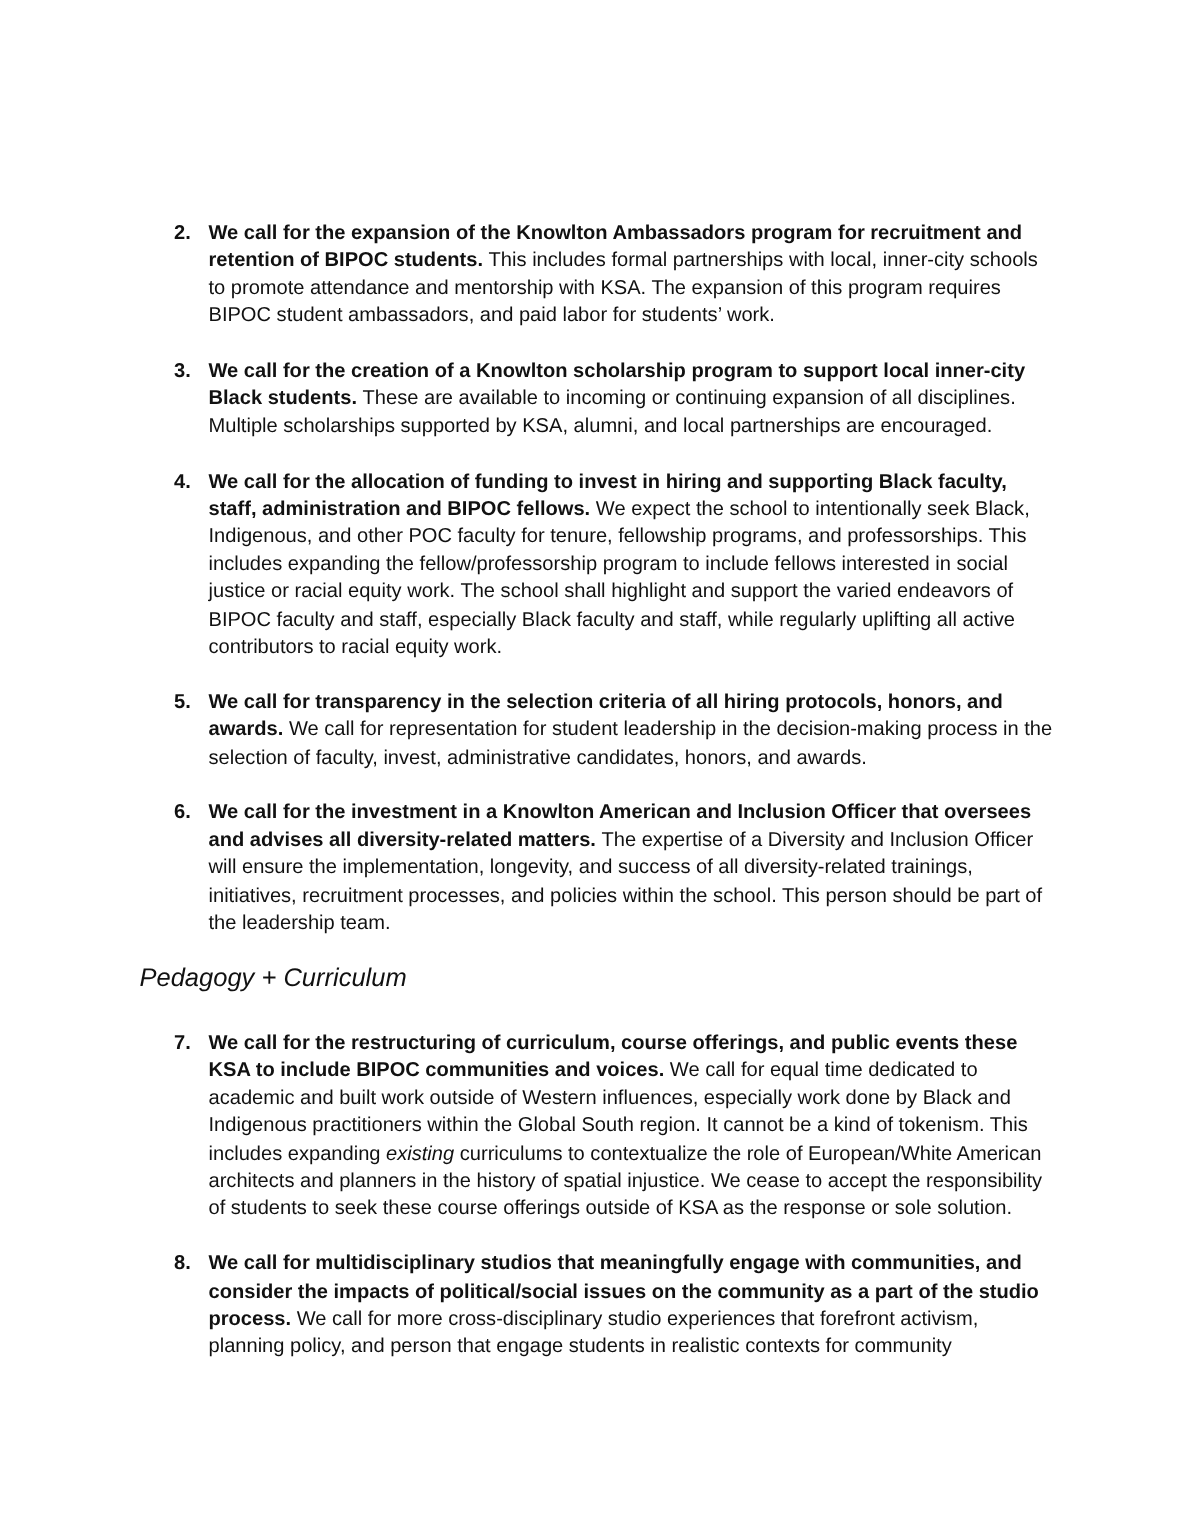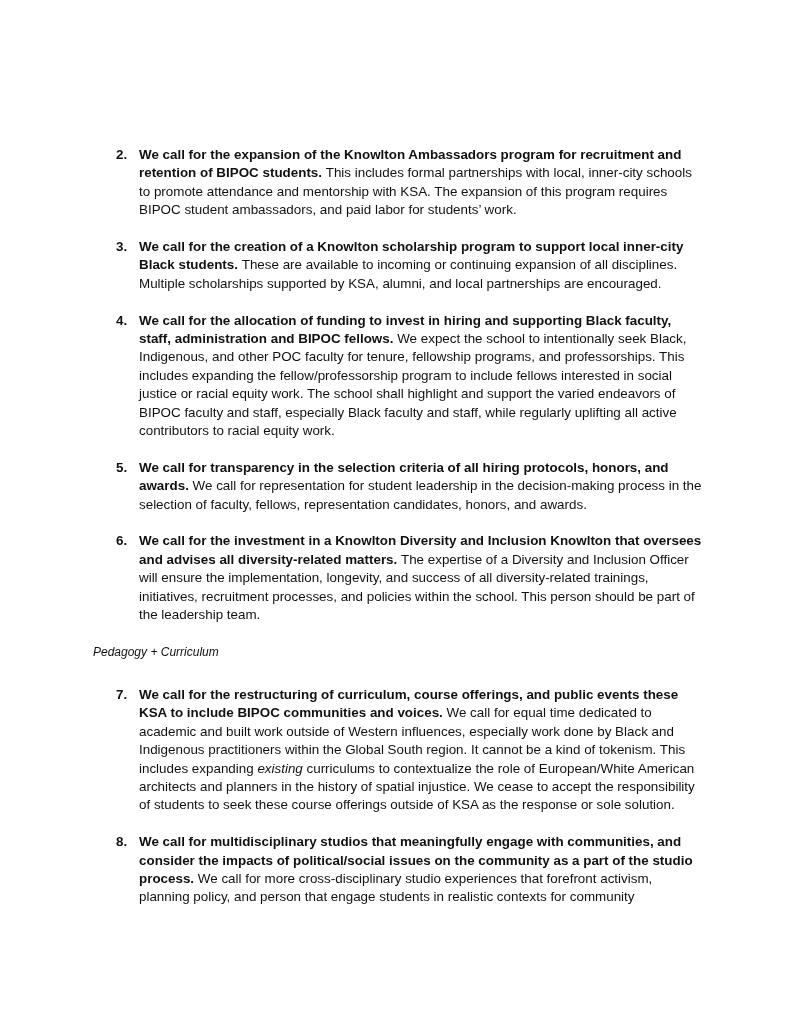--- a/index.html
+++ b/index.html
@@ -53,21 +53,21 @@
     .body-text {
       font-weight: normal;
     }
     .section-heading {
       position: absolute;
       left: 93px;
       top: 643px;
       font-style: italic;
       margin: 0;
       font-weight: normal;
-      font-size: 12px;
+      font-size: 17px;
       line-height: 18.4px;
     }
     .list-a { top: 146px; }
     .list-b { top: 686px; }
     em { font-style: italic; }
   </style>
 </head>
 <body>
 
 <div class="page">
@@ -84,25 +84,25 @@
       <span class="body-text">These are available to incoming or continuing expansion of all disciplines. Multiple scholarships supported by KSA, alumni, and local partnerships are encouraged.</span>
     </li>
     <li class="item">
       <span class="num">4.</span>
       <span class="lead">We call for the allocation of funding to invest in hiring and supporting Black faculty, staff, administration and BIPOC fellows. </span>
       <span class="body-text">We expect the school to intentionally seek Black, Indigenous, and other POC faculty for tenure, fellowship programs, and professorships. This includes expanding the fellow/professorship program to include fellows interested in social justice or racial equity work. The school shall highlight and support the varied endeavors of BIPOC faculty and staff, especially Black faculty and staff, while regularly uplifting all active contributors to racial equity work.</span>
     </li>
     <li class="item">
       <span class="num">5.</span>
       <span class="lead">We call for transparency in the selection criteria of all hiring protocols, honors, and awards. </span>
-      <span class="body-text">We call for representation for student leadership in the decision-making process in the selection of faculty, fellows, representation candidates, honors, and awards.</span>
+      <span class="body-text">We call for representation for student leadership in the decision-making process in the selection of faculty, invest, administrative candidates, honors, and awards.</span>
     </li>
     <li class="item">
       <span class="num">6.</span>
-      <span class="lead">We call for the investment in a Knowlton Diversity and Inclusion Knowlton that oversees and advises all diversity-related matters. </span>
+      <span class="lead">We call for the investment in a Knowlton American and Inclusion Officer that oversees and advises all diversity-related matters. </span>
       <span class="body-text">The expertise of a Diversity and Inclusion Officer will ensure the implementation, longevity, and success of all diversity-related trainings, initiatives, recruitment processes, and policies within the school. This person should be part of the leadership team.</span>
     </li>
   </ol>
 
   <p class="section-heading">Pedagogy + Curriculum</p>
 
   <ol class="list list-b">
     <li class="item">
       <span class="num">7.</span>
       <span class="lead">We call for the restructuring of curriculum, course offerings, and public events these KSA to include BIPOC communities and voices. </span>

